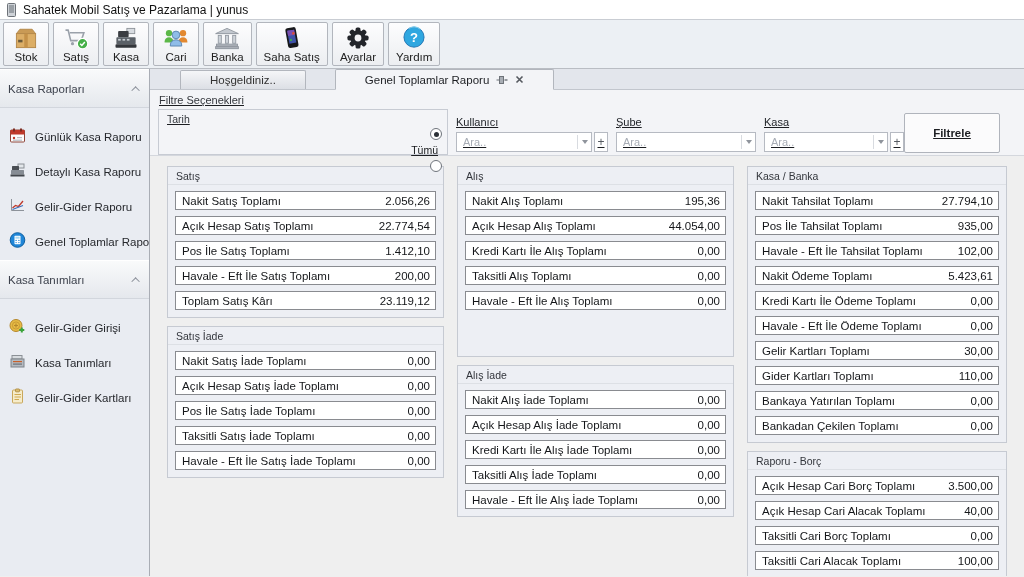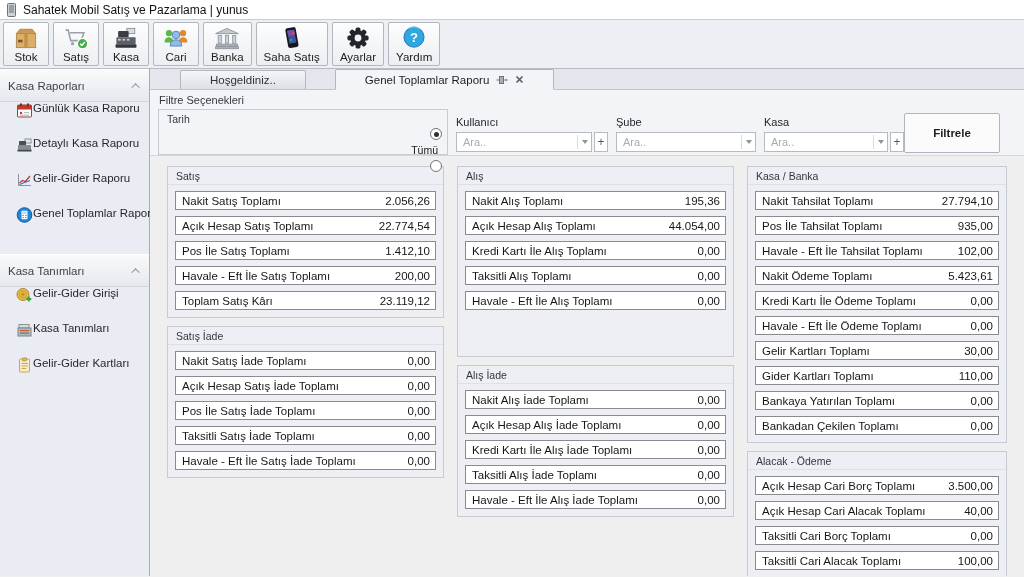--- a/index.html
+++ b/index.html
@@ -18,38 +18,38 @@
   
   .toolbar { height:50px; background:#ecf0f4; border-top:1px solid #c9cdd3; border-bottom:1px solid #b9bdc3;
              display:flex; align-items:center; padding:0 3px; gap:4px; }
   .tbtn { height:44px; min-width:46px; padding:2px 7px 1px; display:flex; flex-direction:column; align-items:center; justify-content:space-between;
           background:linear-gradient(#fdfdfe,#eceef1); border:1px solid #b2b6bd; border-radius:2px; cursor:default; }
   .tbtn .ticon { height:26px; display:flex; align-items:center; }
   .tbtn .tlabel { font-size:11.5px; color:#222; line-height:13px; white-space:nowrap; }
   
   .main { display:flex; height:507px; }
   .sidebar { width:150px; background:#e9ecf2; border-right:1px solid #a9adb5; flex:none; }
-  .side-header { height:33px; display:flex; align-items:center; justify-content:space-between; padding:0 9px 0 8px;
+  .side-header { height:39px; display:flex; align-items:center; justify-content:space-between; padding:0 9px 0 8px;
                  background:linear-gradient(#f9fafb,#e5e8ed); border-top:1px solid #ffffff; border-bottom:1px solid #d2d6dd;
                  font-size:11.5px; color:#3c414c; }
   .chev { width:6px; height:6px; border-left:1px solid #8a8f99; border-top:1px solid #8a8f99; transform:rotate(45deg) translateY(2px); }
-  .side-item { height:35px; display:flex; align-items:flex-start; gap:0; padding-left:16px; cursor:default; }
+  .side-item { height:35px; display:flex; align-items:flex-end; gap:9px; padding-left:9px; cursor:default; }
   .side-item .slabel { font-size:11.5px; color:#26282d; white-space:nowrap; }
   .side-gap { height:12px; }
   
   .content { flex:1; display:flex; flex-direction:column; background:#efefef; min-width:0; }
   
   .tabstrip { height:21px; background:#e3e6ec; display:flex; align-items:flex-end; padding-left:2px; border-bottom:1px solid #c2c6cd; }
   .tab { display:flex; align-items:center; gap:7px; height:19px; padding:0 29px; margin-right:1px;
          background:linear-gradient(#f5f6f8,#dcdfe5); border:1px solid #b2b6bd; border-bottom:none;
          border-radius:2px 2px 0 0; font-size:11.5px; color:#333; cursor:default;margin-left:28px; }
   .tab.active { height:21px; background:#f3f4f7; margin-bottom:-1px; border-bottom:1px solid #f3f4f7; color:#1c1e22; }
   .tab .tico { display:flex; align-items:center; }
   
-  .filterbar { height:66px; background:#f3f4f7; border-bottom:1px solid #d4d7dd; }
+  .filterbar { height:66px; background:#f3f4f7; border-bottom:1px solid #d4d7dd;text-decoration:underline; }
   .filterbar .fcaption { font-size:11px; color:#34373d; padding:4px 0 0 9px; height:19px; }
   .frow { display:flex; align-items:flex-end; padding:0 24px 0 8px; height:47px; }
   .tarihbox { width:290px; height:46px; border:1px solid #c7cbd3; background:transparent; margin-bottom:1px; flex:none; }
   .tarihbox .gcap { font-size:10.5px; color:#34373d; padding:3px 0 2px 8px; }
   .tarihrow { display:flex; align-items:flex-end; gap:4px; padding:1px 5px 0 6px; white-space:nowrap;flex-direction:column; }
   .radio { width:12px; height:12px; border:1px solid #6f747c; border-radius:50%; background:#fff; flex:none; position:relative; }
   .radio.checked::after { content:""; position:absolute; left:2.5px; top:2.5px; width:5px; height:5px; border-radius:50%; background:#2b3036; }
   .rlabel { font-size:10.5px; color:#15171a; margin-right:4px; }
   .datebox { width:74px; height:20px; background:#fdfdfe; border:1px solid #c3c7cf; display:flex; align-items:center; justify-content:space-between;
              padding:0 4px 0 5px; color:#9ba1ab; font-size:10.5px; flex:none; }
@@ -532,21 +532,21 @@
                 <span class="vlabel">Bankaya Yatırılan Toplamı</span>
                 <span class="vvalue">0,00</span>
               </div>
               <div class="vrow">
                 <span class="vlabel">Bankadan Çekilen Toplamı</span>
                 <span class="vvalue">0,00</span>
               </div>
             </div>
         </div>
         <div class="panel dots">
-          <div class="panel-title">Alacak - Ödeme</div>
+          <div class="panel-title">Raporu - Borç</div>
           <div class="panel-body">
 
           <div class="vrow">
                 <span class="vlabel">Açık Hesap Cari Borç Toplamı</span>
                 <span class="vvalue">3.500,00</span>
               </div>
               <div class="vrow">
                 <span class="vlabel">Açık Hesap Cari Alacak Toplamı</span>
                 <span class="vvalue">40,00</span>
               </div>

